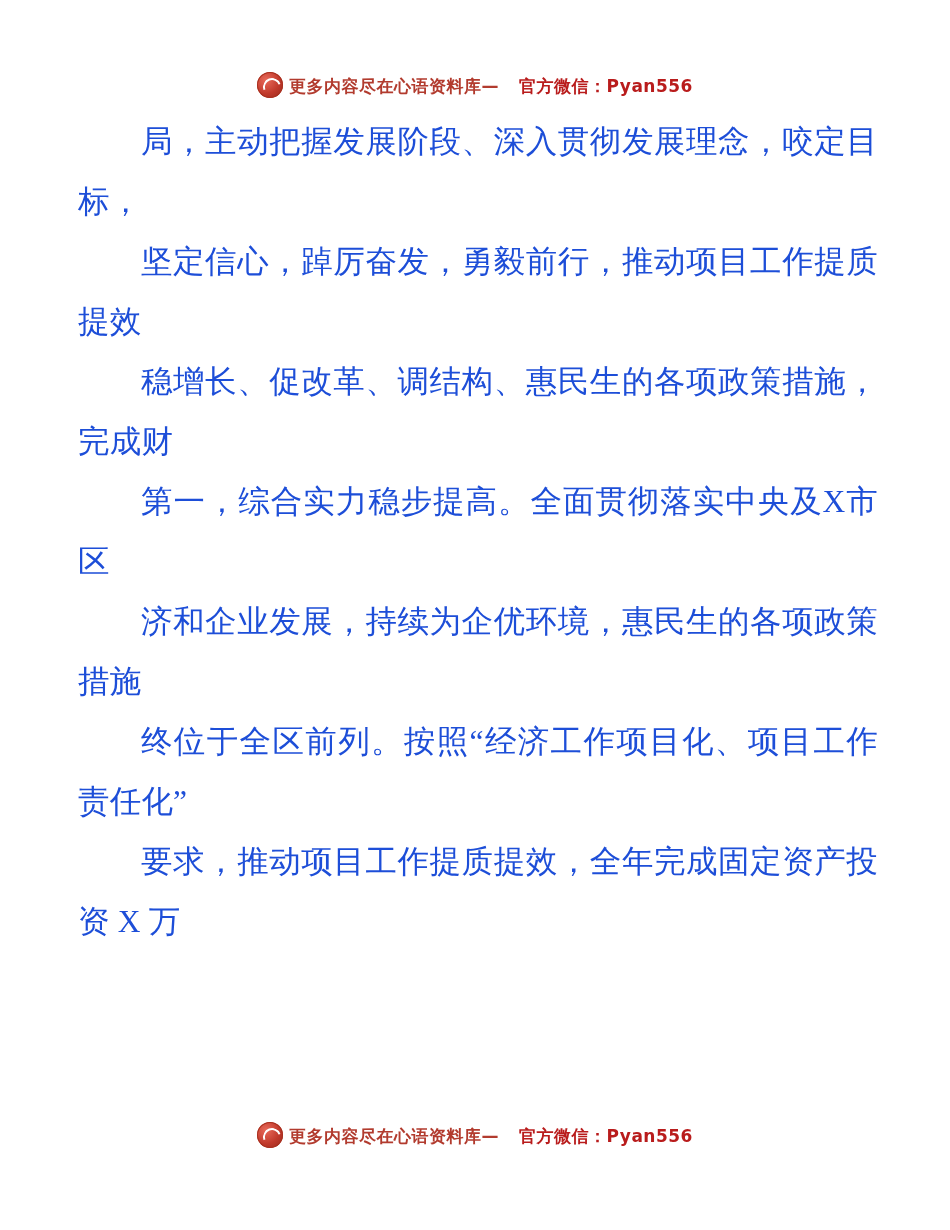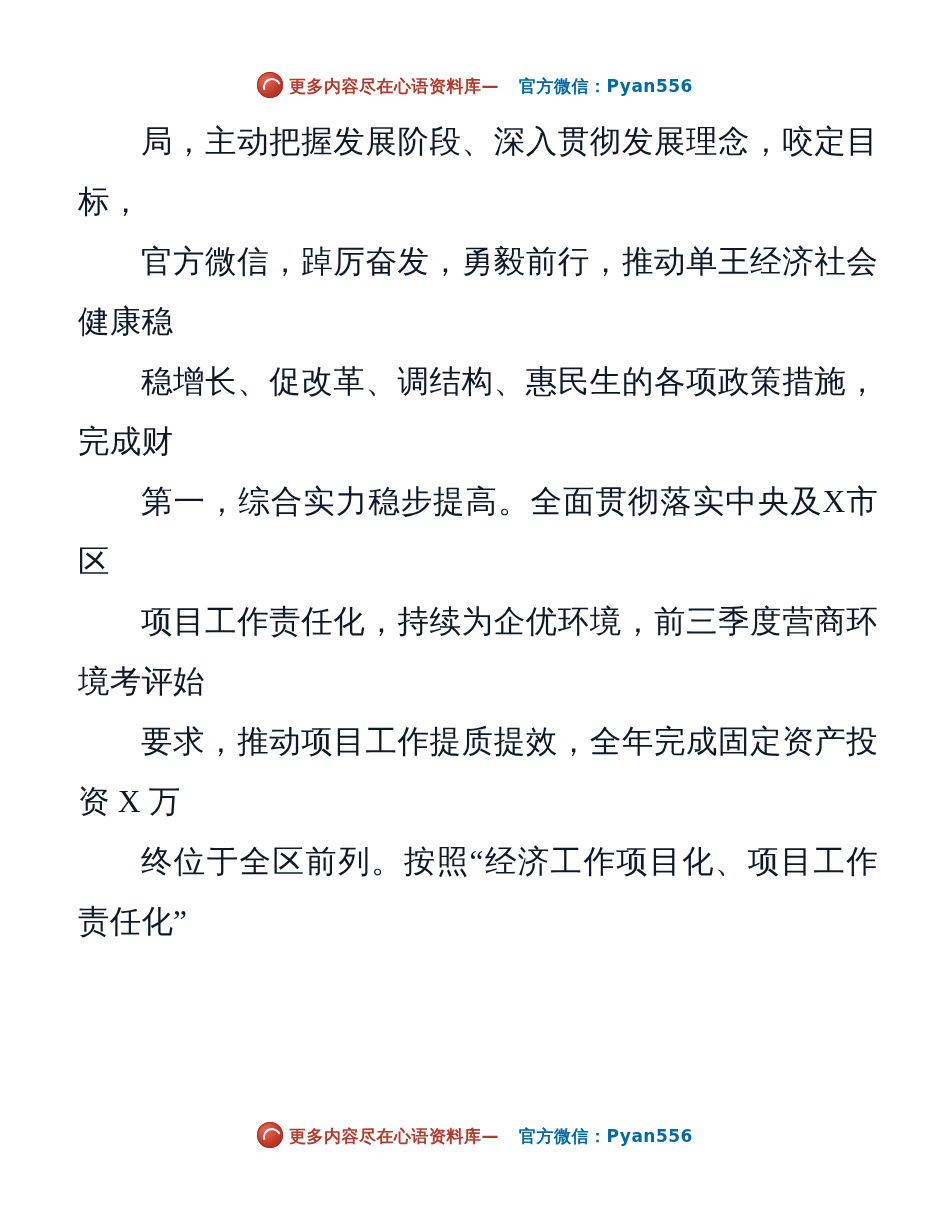--- a/index.html
+++ b/index.html
@@ -61,36 +61,36 @@
     font-family: "DejaVu Sans", "Liberation Sans", sans-serif;
     font-size: 17px;
     font-weight: 700;
     color: #b23b2e;
     letter-spacing: 0.5px;
   }
   .promo-wechat {
     font-family: "DejaVu Sans", "Liberation Sans", sans-serif;
     font-size: 17px;
     font-weight: 700;
-    color: #0369a1;
+    color: #b91c1c;
     letter-spacing: 0.5px;
     margin-left: 14px;
   }
 
   
   .doc-body {
     position: absolute;
     left: 78px;
     top: 112px;
     width: 800px;
   }
   .para {
     font-size: 31.5px;
     line-height: 60px;
-    color: #0f172a;
+    color: #1d4ed8;
     text-align: justify;
     letter-spacing: 0.2px;
     margin: 0;
     text-indent: 2em;
     font-family: "Liberation Serif", "DejaVu Serif", serif;
   }
   .para + .para { margin-top: 0px; }
 </style>
 </head>
 <body>
@@ -98,26 +98,26 @@
 <div class="page">
 
   <div class="promo promo-top">
     <span class="promo-logo"></span>
     <span class="promo-text">更多内容尽在心语资料库—</span>
     <span class="promo-wechat">官方微信：Pyan556</span>
   </div>
 
   <div class="doc-body">
     <p class="para">局，主动把握发展阶段、深入贯彻发展理念，咬定目标，</p>
-    <p class="para">官方微信，踔厉奋发，勇毅前行，推动单王经济社会健康稳</p>
+    <p class="para">坚定信心，踔厉奋发，勇毅前行，推动项目工作提质提效</p>
     <p class="para">稳增长、促改革、调结构、惠民生的各项政策措施，完成财</p>
     <p class="para">第一，综合实力稳步提高。全面贯彻落实中央及X市区</p>
-    <p class="para">项目工作责任化，持续为企优环境，前三季度营商环境考评始</p>
+    <p class="para">济和企业发展，持续为企优环境，惠民生的各项政策措施</p>
+    <p class="para">终位于全区前列。按照“经济工作项目化、项目工作责任化”</p>
     <p class="para">要求，推动项目工作提质提效，全年完成固定资产投资 X 万</p>
-    <p class="para">终位于全区前列。按照“经济工作项目化、项目工作责任化”</p>
   </div>
 
   <div class="promo promo-bottom">
     <span class="promo-logo"></span>
     <span class="promo-text">更多内容尽在心语资料库—</span>
     <span class="promo-wechat">官方微信：Pyan556</span>
   </div>
 
 </div>
 

